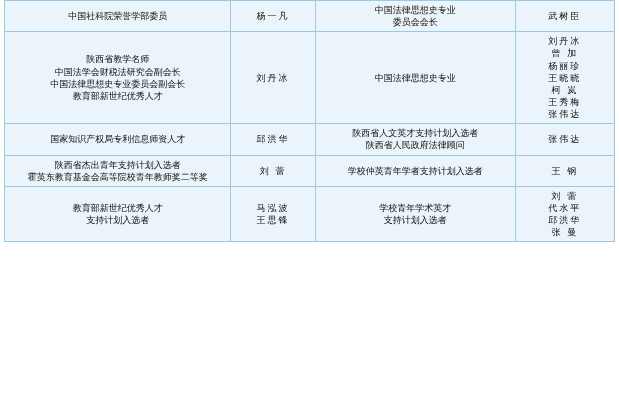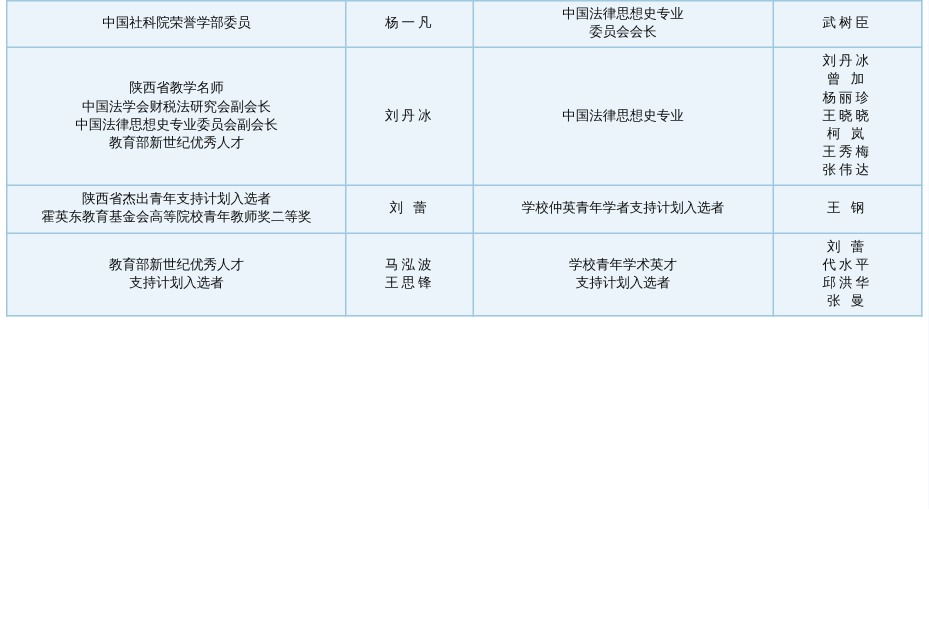--- a/index.html
+++ b/index.html
@@ -106,20 +106,35 @@
             <span class="cellline">曾  加</span>
             <span class="cellline">杨丽珍</span>
             <span class="cellline">王晓晓</span>
             <span class="cellline">柯  岚</span>
             <span class="cellline">王秀梅</span>
             <span class="cellline">张伟达</span>
           </td>
         </tr>
 
 
+        <tr>
+          <td class="c1">
+            <span class="cellline">国家知识产权局专利信息师资人才</span>
+          </td>
+          <td class="c2 namecol">
+            <span class="cellline">邱洪华</span>
+          </td>
+          <td class="c3">
+            <span class="cellline">陕西省人文英才支持计划入选者</span>
+            <span class="cellline">陕西省人民政府法律顾问</span>
+          </td>
+          <td class="c4 namecol">
+            <span class="cellline">张伟达</span>
+          </td>
+        </tr>
 
         <tr>
           <td class="c1">
             <span class="cellline">陕西省杰出青年支持计划入选者</span>
             <span class="cellline">霍英东教育基金会高等院校青年教师奖二等奖</span>
           </td>
           <td class="c2 namecol">
             <span class="cellline">刘  蕾</span>
           </td>
           <td class="c3">

